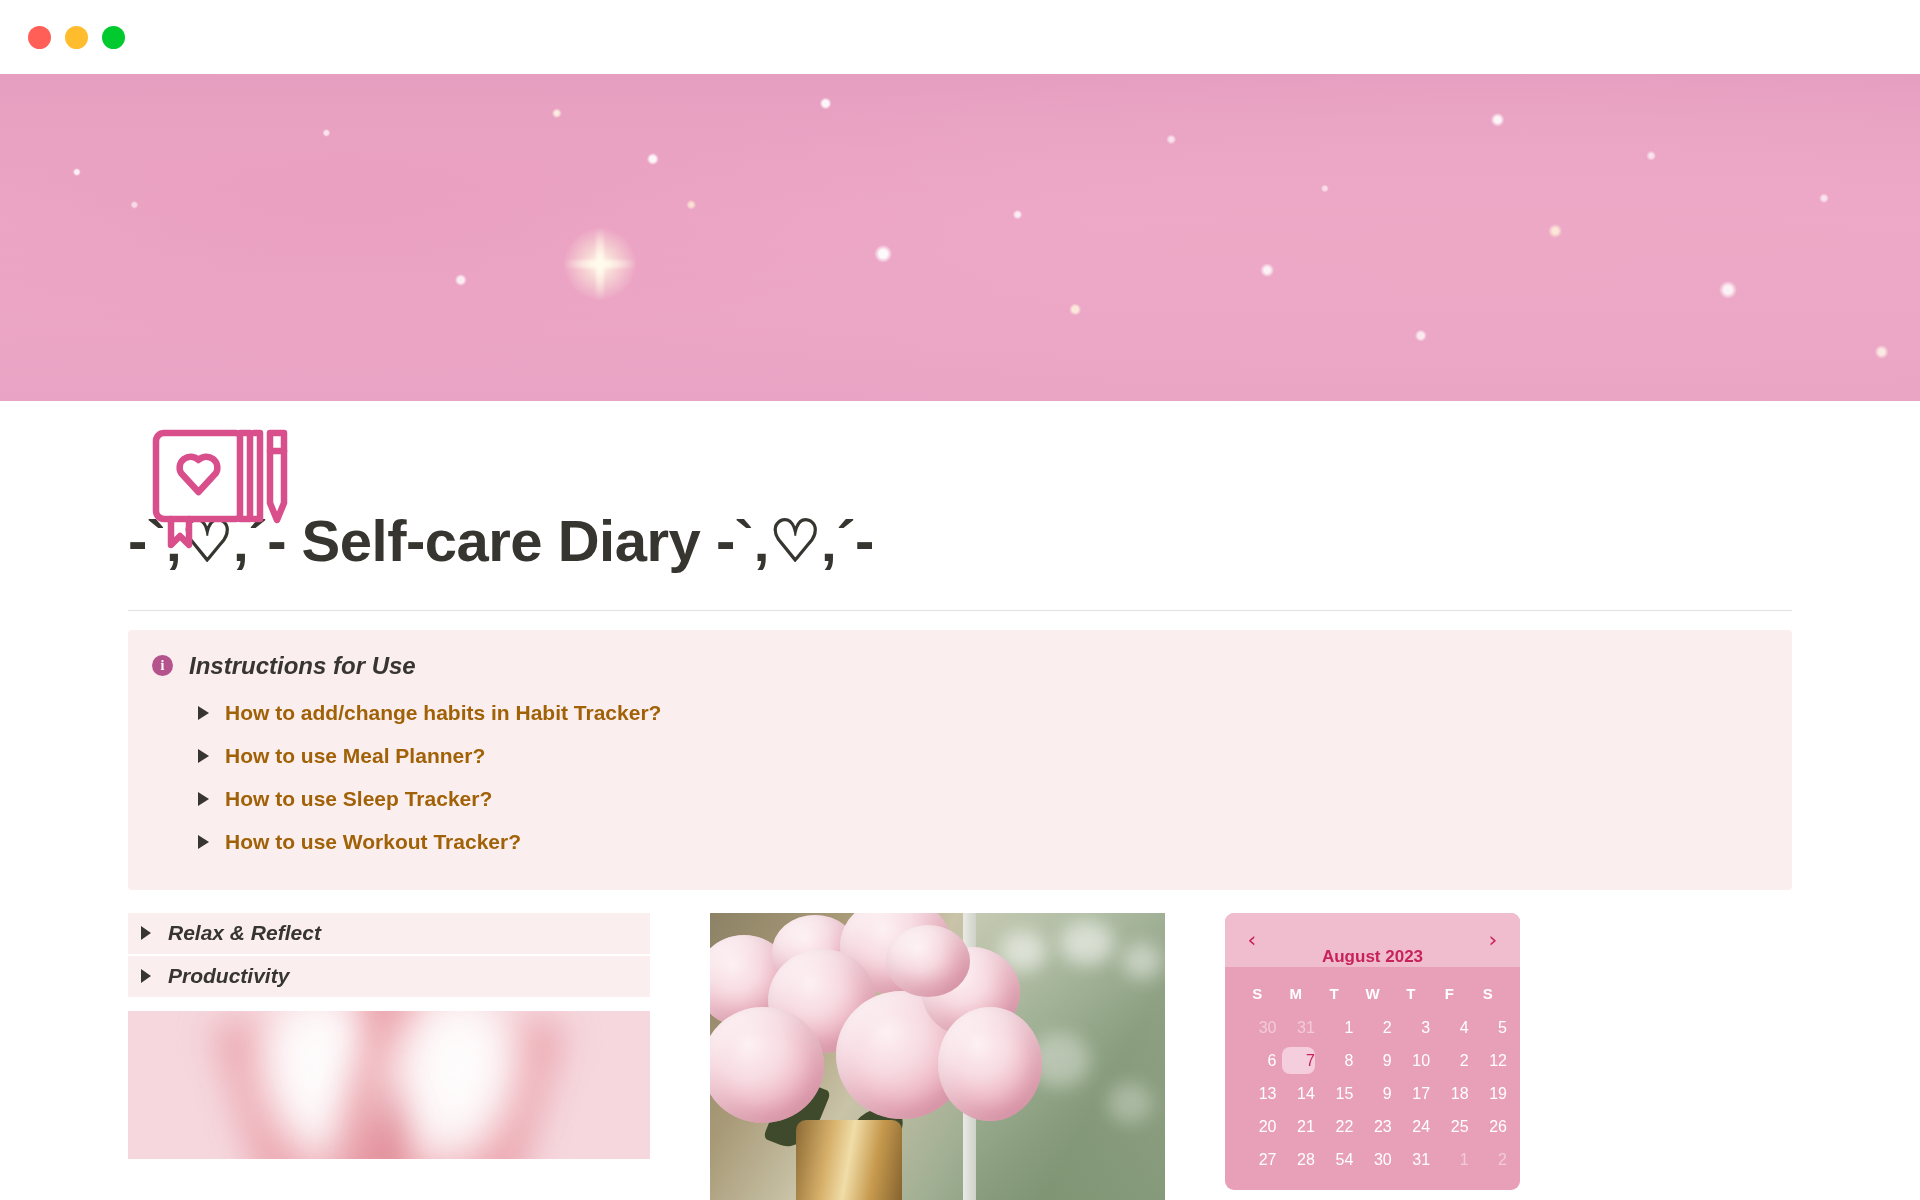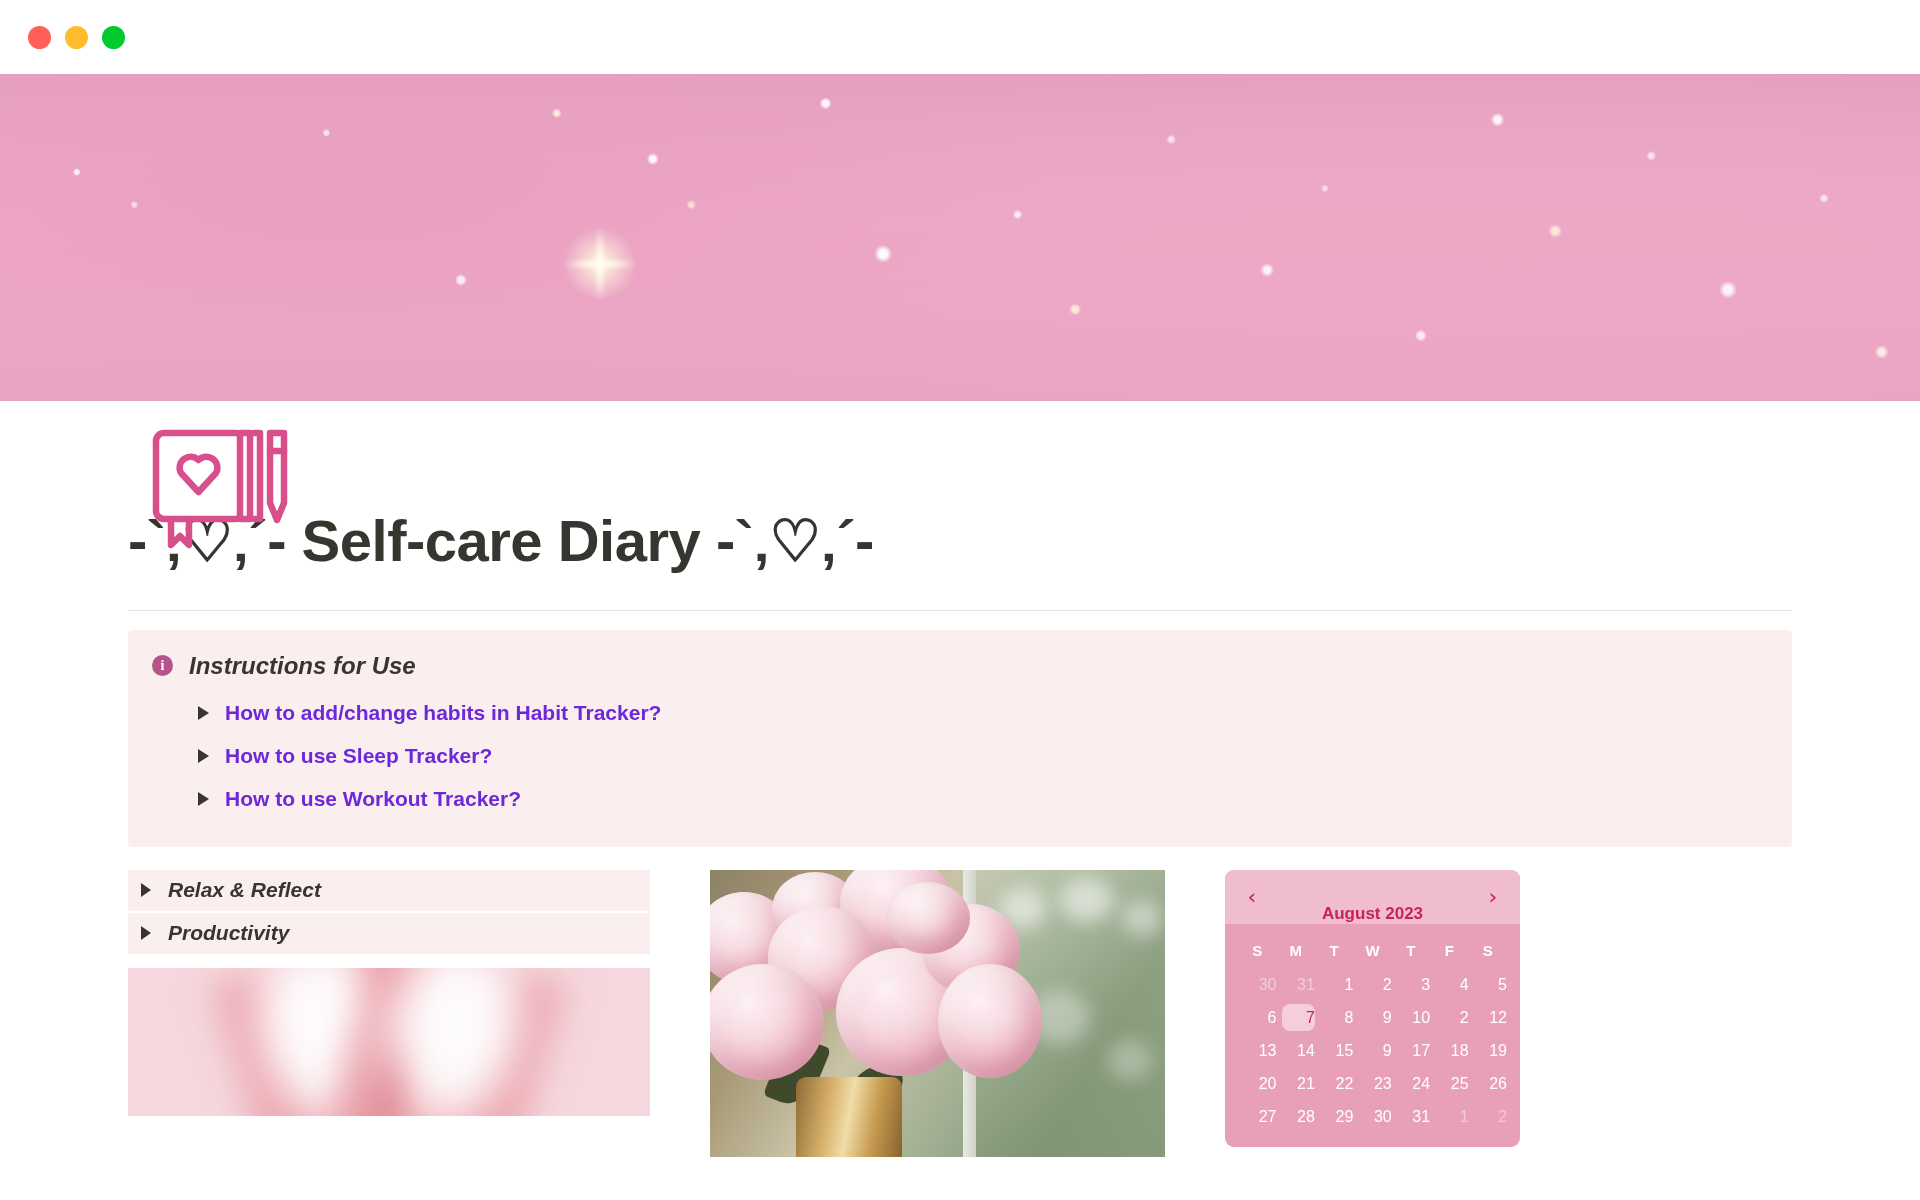--- a/index.html
+++ b/index.html
@@ -131,21 +131,21 @@
     height: 43px;
   }
   .tri {
     width: 0; height: 0;
     border-left: 11px solid #37352f;
     border-top: 7px solid transparent;
     border-bottom: 7px solid transparent;
     flex: 0 0 auto;
   }
   .callout-item-label {
-    font-size: 21px; font-weight: bold; color: #6d28d9;
+    font-size: 21px; font-weight: bold; color: #a16207;
   }
 
   
   .columns {
     margin-top: 23px;
     display: flex;
     gap: 60px;
     align-items: flex-start;
   }
   .col-left   { width: 522px; flex: 0 0 auto; }
@@ -298,20 +298,24 @@
 
   <div class="callout">
     <div class="callout-head">
       <div class="info-icon">i</div>
       <div class="callout-title">Instructions for Use</div>
     </div>
     <div class="callout-list">
       <div class="callout-item">
         <span class="tri"></span>
         <span class="callout-item-label">How to add/change habits in Habit Tracker?</span>
+      </div>
+      <div class="callout-item">
+        <span class="tri"></span>
+        <span class="callout-item-label">How to use Meal Planner?</span>
       </div>
       <div class="callout-item">
         <span class="tri"></span>
         <span class="callout-item-label">How to use Sleep Tracker?</span>
       </div>
       <div class="callout-item">
         <span class="tri"></span>
         <span class="callout-item-label">How to use Workout Tracker?</span>
       </div>
     </div>
@@ -410,21 +414,21 @@
                 <div class="cal-cell"><span>21</span></div>
                 <div class="cal-cell"><span>22</span></div>
                 <div class="cal-cell"><span>23</span></div>
                 <div class="cal-cell"><span>24</span></div>
                 <div class="cal-cell"><span>25</span></div>
                 <div class="cal-cell"><span>26</span></div>
               </div>
               <div class="cal-row">
                 <div class="cal-cell"><span>27</span></div>
                 <div class="cal-cell"><span>28</span></div>
-                <div class="cal-cell"><span>29</span></div>
+                <div class="cal-cell"><span>54</span></div>
                 <div class="cal-cell"><span>30</span></div>
                 <div class="cal-cell"><span>31</span></div>
                 <div class="cal-cell muted"><span>1</span></div>
                 <div class="cal-cell muted"><span>2</span></div>
               </div>
             </div>
         </div>
       </div>
     </div>
 

